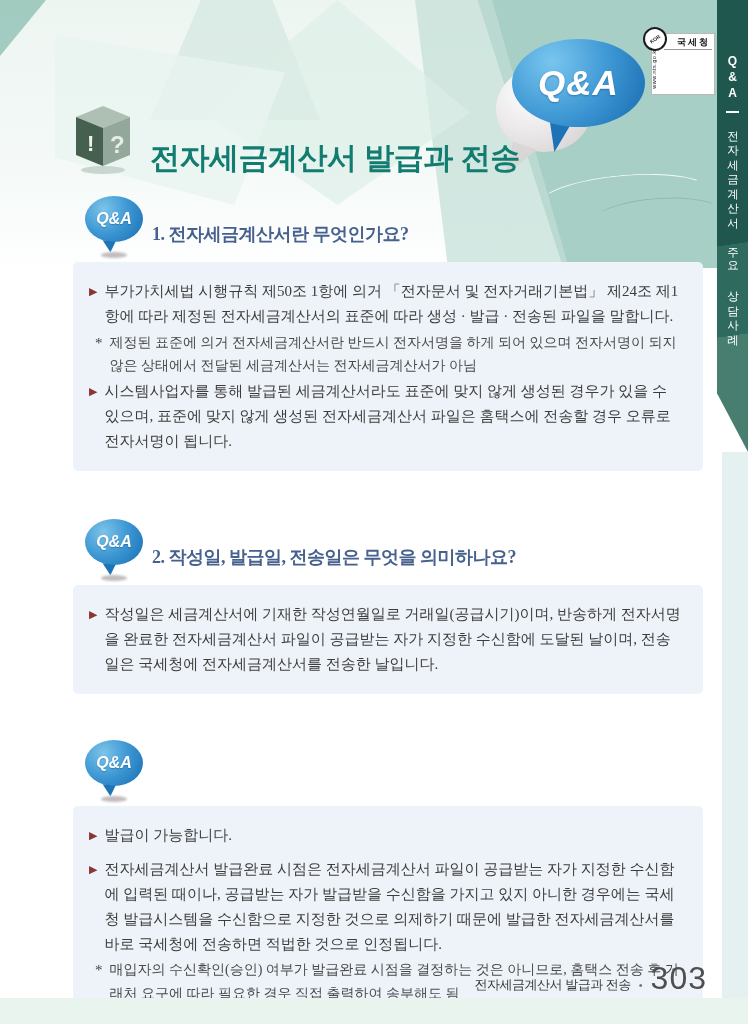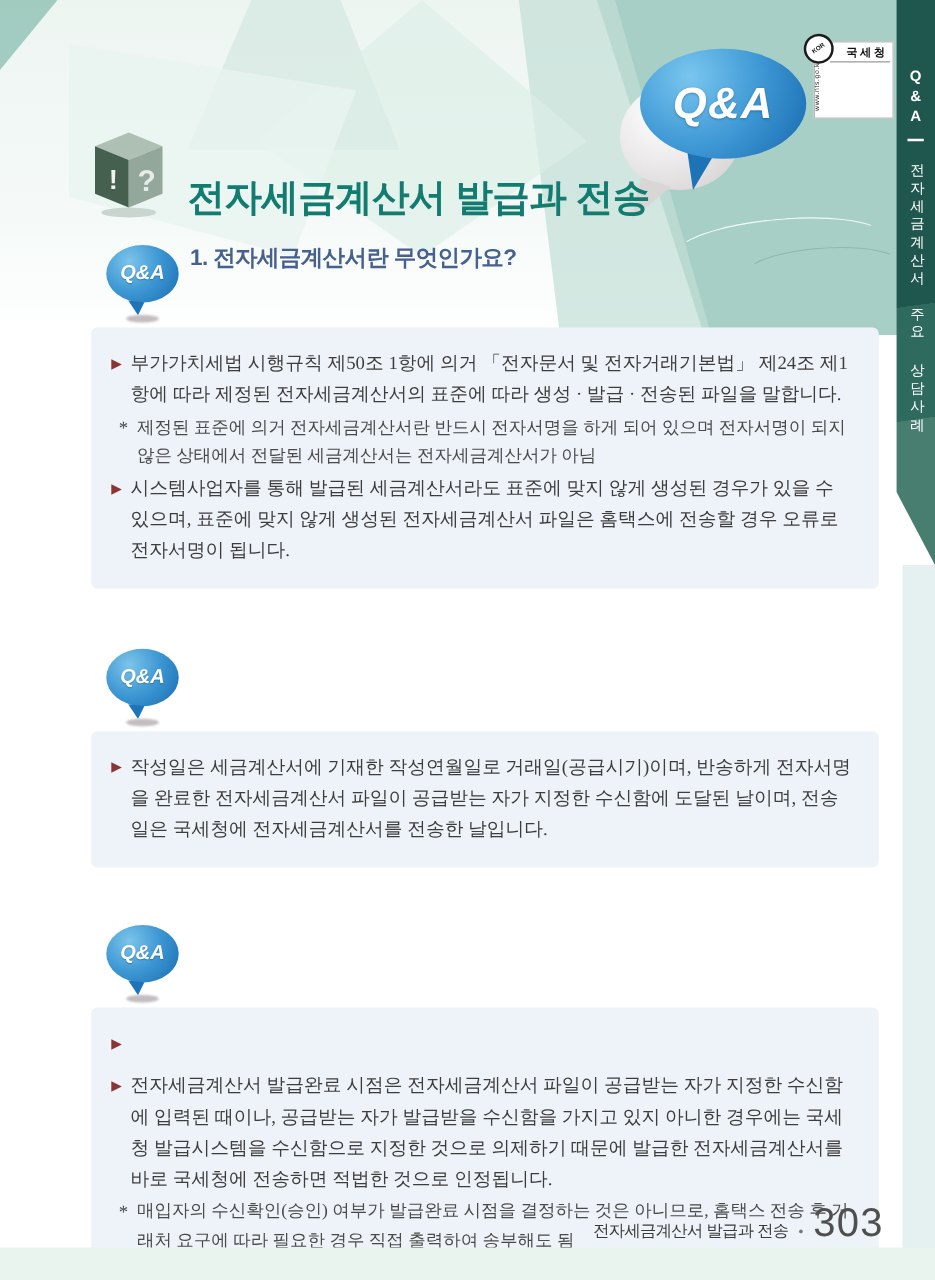--- a/index.html
+++ b/index.html
@@ -76,22 +76,22 @@
   .qa-bubble{position:absolute;left:12px;top:2px;width:58px;height:46px;border-radius:50%;
     background:radial-gradient(circle at 32% 28%,#7cc4ea 0%,#3d97d3 48%,#176cb1 100%);
     display:flex;align-items:center;justify-content:center;}
   .qa-bubble .qa-bubble-text{color:#fff;font-weight:bold;font-style:italic;font-size:16px;
     text-shadow:0 1px 1px rgba(0,40,80,.3);}
   .qa-bubble::after{content:'';position:absolute;left:17px;bottom:-10px;width:0;height:0;
     border-style:solid;border-width:11px 4px 0 9px;
     border-color:#1d74b7 transparent transparent transparent;transform:rotate(6deg);}
   .qa-shadow{position:absolute;left:28px;top:58px;width:26px;height:6px;border-radius:50%;
     background:#c3bcc0;filter:blur(1px);}
-  .question{position:absolute;left:79px;top:0;font-size:18px;font-weight:bold;color:#47618f;
-    letter-spacing:-.5px;}
+  .question{position:absolute;left:79px;top:28px;font-size:18px;font-weight:bold;color:#47618f;
+    letter-spacing:-.5px;font-family:Liberation Serif, serif;}
   .answer-box{background:#edf3f8;border-radius:5px;padding:15px 22px 15px 16px;}
   .answer-item{display:flex;gap:7px;font-family:"Liberation Serif","DejaVu Serif",serif;
     color:#3e3d3d;font-size:15px;line-height:1.66;margin:2px 0;}
   .answer-item.bullet + .answer-item.bullet{margin-top:9px;}
   .answer-item .marker{flex:0 0 auto;}
   .answer-item.bullet .marker{color:#8b3434;font-size:11px;line-height:2.3;}
   .answer-item.note{font-size:14px;color:#4a4a4a;padding-left:6px;}
   .answer-item.note .marker{font-size:15px;line-height:1.6;color:#444;}
   .gap-after-1{height:46px;}
   .gap-after-2{height:44px;}
@@ -178,20 +178,21 @@
     </div>
 
     <div class="gap-after-1"></div>
 
     <div class="qa-section">
       <div class="qa-row">
         <div class="qa-bubble">
           <span class="qa-bubble-text">Q&amp;A</span>
         </div>
         <div class="qa-shadow"></div>
+        <div class="question">2. 작성일, 발급일, 전송일은 무엇을 의미하나요?</div>
       </div>
       <div class="answer-box">
           <div class="answer-item bullet">
             <span class="marker">▶</span>
             <span class="text">작성일은 세금계산서에 기재한 작성연월일로 거래일(공급시기)이며, 반송하게 전자서명을 완료한 전자세금계산서 파일이 공급받는 자가 지정한 수신함에 도달된 날이며, 전송일은 국세청에 전자세금계산서를 전송한 날입니다.</span>
           </div>
         </div>
     </div>
 
     <div class="gap-after-2"></div>
@@ -199,20 +200,21 @@
     <div class="qa-section">
       <div class="qa-row">
         <div class="qa-bubble">
           <span class="qa-bubble-text">Q&amp;A</span>
         </div>
         <div class="qa-shadow"></div>
       </div>
       <div class="answer-box">
           <div class="answer-item bullet">
             <span class="marker">▶</span>
+            <span class="text">발급이 가능합니다.</span>
           </div>
           <div class="answer-item bullet">
             <span class="marker">▶</span>
             <span class="text">전자세금계산서 발급완료 시점은 전자세금계산서 파일이 공급받는 자가 지정한 수신함에 입력된 때이나, 공급받는 자가 발급받을 수신함을 가지고 있지 아니한 경우에는 국세청 발급시스템을 수신함으로 지정한 것으로 의제하기 때문에 발급한 전자세금계산서를 바로 국세청에 전송하면 적법한 것으로 인정됩니다.</span>
           </div>
           <div class="answer-item note">
             <span class="marker">*</span>
             <span class="text">매입자의 수신확인(승인) 여부가 발급완료 시점을 결정하는 것은 아니므로, 홈택스 전송 후 거래처 요구에 따라 필요한 경우 직접 출력하여 송부해도 됨</span>
           </div>
         </div>

